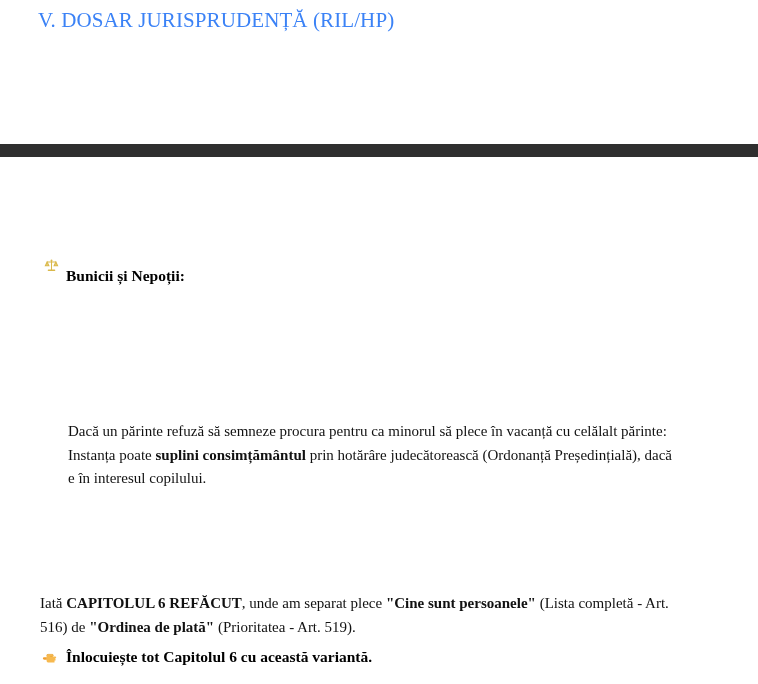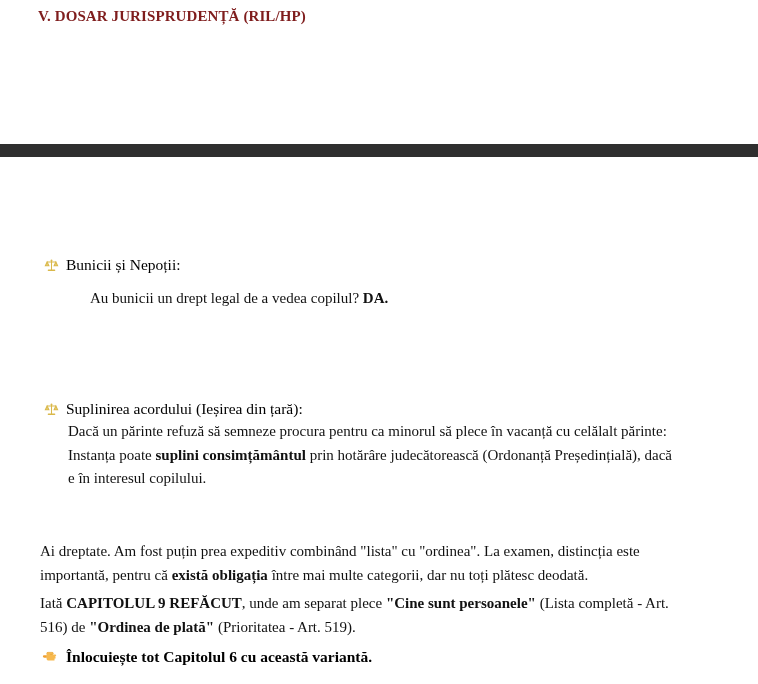--- a/index.html
+++ b/index.html
@@ -20,25 +20,25 @@
     position: relative;
     width: 758px;
     height: 684px;
   }
 
   
   .doc-title {
     position: absolute;
     left: 38px;
     top: 7px;
-    font-size: 15px;
-    font-weight: bold;
+    font-size: 21px;
+    font-weight: normal;
     letter-spacing: 0.1px;
     line-height: 1.25;
-    color: #7f1d1d;
+    color: #3b82f6;
     white-space: nowrap;
   }
 
   
   .dark-band {
     position: absolute;
     left: 0;
     top: 144px;
     width: 758px;
     height: 13px;
@@ -60,23 +60,24 @@
     flex: 0 0 22px;
     font-size: 14px;
     line-height: 20px;
     text-align: left;
     color: #d9b84a;
     user-select: none;
   }
   .bullet-icon svg { display: block; margin-top: 3px; }
   .bullet-heading {
     font-size: 15.5px;
-    font-weight: normal;
+    font-weight: bold;
     line-height: 20px;
     color: #000000;
+    margin-top: 11px;
   }
 
   
   .para {
     position: absolute;
     font-size: 15px;
     line-height: 23.5px;
     color: #111111;
     text-align: left;
   }
@@ -88,21 +89,21 @@
 
   .p-flush1  { left: 40px;  top: 540px; width: 632px; }
   .p-flush2  { left: 40px;  top: 592px; width: 640px; }
 
   
   .callout {
     position: absolute;
     left: 42px;
     top: 647px;
     display: flex;
-    align-items: flex-start;
+    align-items: center;
   }
   .callout-icon {
     flex: 0 0 24px;
     width: 24px;
     line-height: 20px;
     color: #f0a030;
     font-size: 15px;
   }
   .callout-icon svg { display: block; margin-top: 2px; }
   .callout-text {
@@ -133,53 +134,30 @@
             <path d="M5 6.5 L2.2 12.5 L7.8 12.5 Z" fill="#e8cf7a"></path>
             <path d="M19 6.5 L16.2 12.5 L21.8 12.5 Z" fill="#e8cf7a"></path>
           </g>
           <circle cx="12" cy="4" r="1.5" fill="#d9b84a"></circle>
         </svg>
       </span>
       <span class="bullet-heading">Bunicii și Nepoții:</span>
     </div>
   </div>
 
-  <div class="para p-deep">
-    <span>Au bunicii un drept legal de a vedea copilul? </span><b>DA.</b><span></span>
-  </div>
 
 
-  <div class="bullet-block" style="top:399px;">
-    <div class="bullet-row">
-      <span class="bullet-icon">
-        <svg width="15" height="15" viewBox="0 0 24 24" aria-hidden="true">
-          <g fill="none" stroke="#d9b84a" stroke-width="1.7" stroke-linecap="round">
-            <line x1="12" y1="4" x2="12" y2="19"></line>
-            <line x1="5" y1="6.5" x2="19" y2="6.5"></line>
-            <line x1="7" y1="19.5" x2="17" y2="19.5" stroke-width="2.2"></line>
-            <path d="M5 6.5 L2.2 12.5 L7.8 12.5 Z" fill="#e8cf7a"></path>
-            <path d="M19 6.5 L16.2 12.5 L21.8 12.5 Z" fill="#e8cf7a"></path>
-          </g>
-          <circle cx="12" cy="4" r="1.5" fill="#d9b84a"></circle>
-        </svg>
-      </span>
-      <span class="bullet-heading">Suplinirea acordului (Ieșirea din țară):</span>
-    </div>
-  </div>
 
   <div class="para p-indent2">
     <span>Dacă un părinte refuză să semneze procura pentru ca minorul să plece în vacanță cu celălalt părinte: Instanța poate </span><b>suplini consimțământul</b><span> prin hotărâre judecătorească (Ordonanță Președințială), dacă e în interesul copilului.</span>
   </div>
 
-  <div class="para p-flush1">
-    <span>Ai dreptate. Am fost puțin prea expeditiv combinând "lista" cu "ordinea". La examen, distincția este importantă, pentru că </span><b>există obligația</b><span> între mai multe categorii, dar nu toți plătesc deodată.</span>
-  </div>
 
   <div class="para p-flush2">
-    <span>Iată </span><b>CAPITOLUL 9 REFĂCUT</b><span>, unde am separat plece </span><b>"Cine sunt persoanele"</b><span> (Lista completă - Art. 516) de </span><b>"Ordinea de plată"</b><span> (Prioritatea - Art. 519).</span>
+    <span>Iată </span><b>CAPITOLUL 6 REFĂCUT</b><span>, unde am separat plece </span><b>"Cine sunt persoanele"</b><span> (Lista completă - Art. 516) de </span><b>"Ordinea de plată"</b><span> (Prioritatea - Art. 519).</span>
   </div>
 
   <div class="callout">
     <span class="callout-icon">
       <svg width="17" height="15" viewBox="0 0 26 22" aria-hidden="true">
         <path d="M3.5 9.2 C2.2 9.2 1.4 10 1.4 11 C1.4 12 2.2 12.8 3.5 12.8 L7.5 12.8 L7.5 9.2 Z" fill="#f0a030"></path>
         <path d="M7 6.6 C7 5.4 8 4.6 9.2 4.6 L15.5 4.6 C16.6 4.6 17.4 5.3 17.4 6.2
                  C17.4 7.1 16.6 7.8 15.5 7.8 L12.6 7.8 L19.6 7.8 C20.8 7.8 21.7 8.5 21.7 9.5
                  C21.7 10.5 20.8 11.2 19.6 11.2 L13.2 11.2 L19.0 11.2 C20.1 11.2 20.9 11.9 20.9 12.8
                  C20.9 13.7 20.1 14.4 19.0 14.4 L13.0 14.4 L17.6 14.4 C18.6 14.4 19.3 15.0 19.3 15.8

